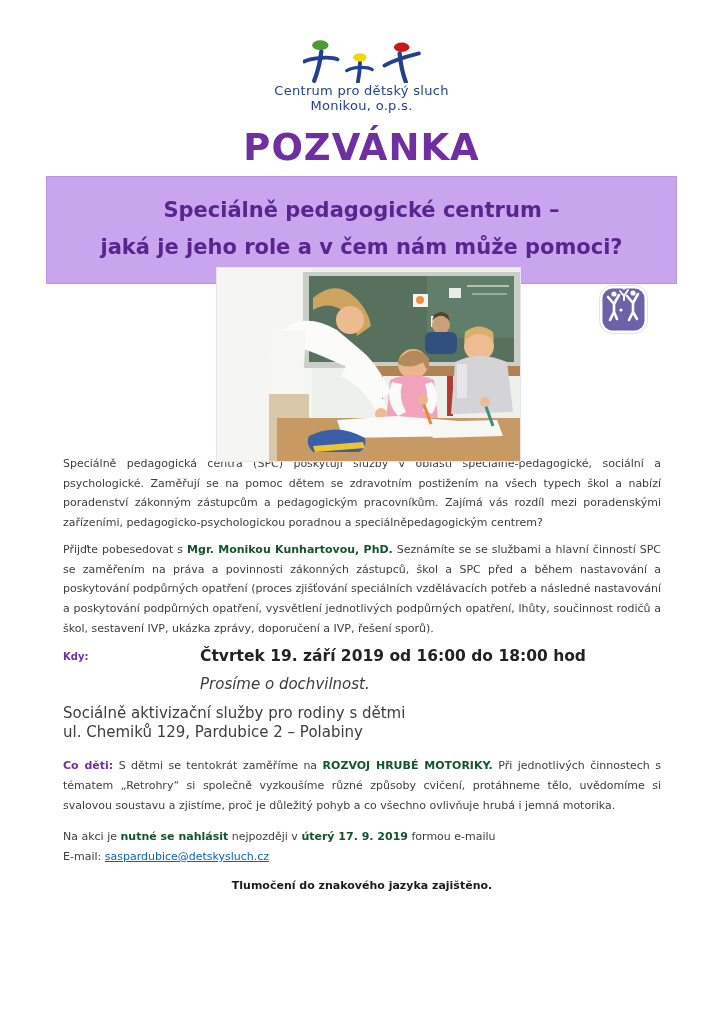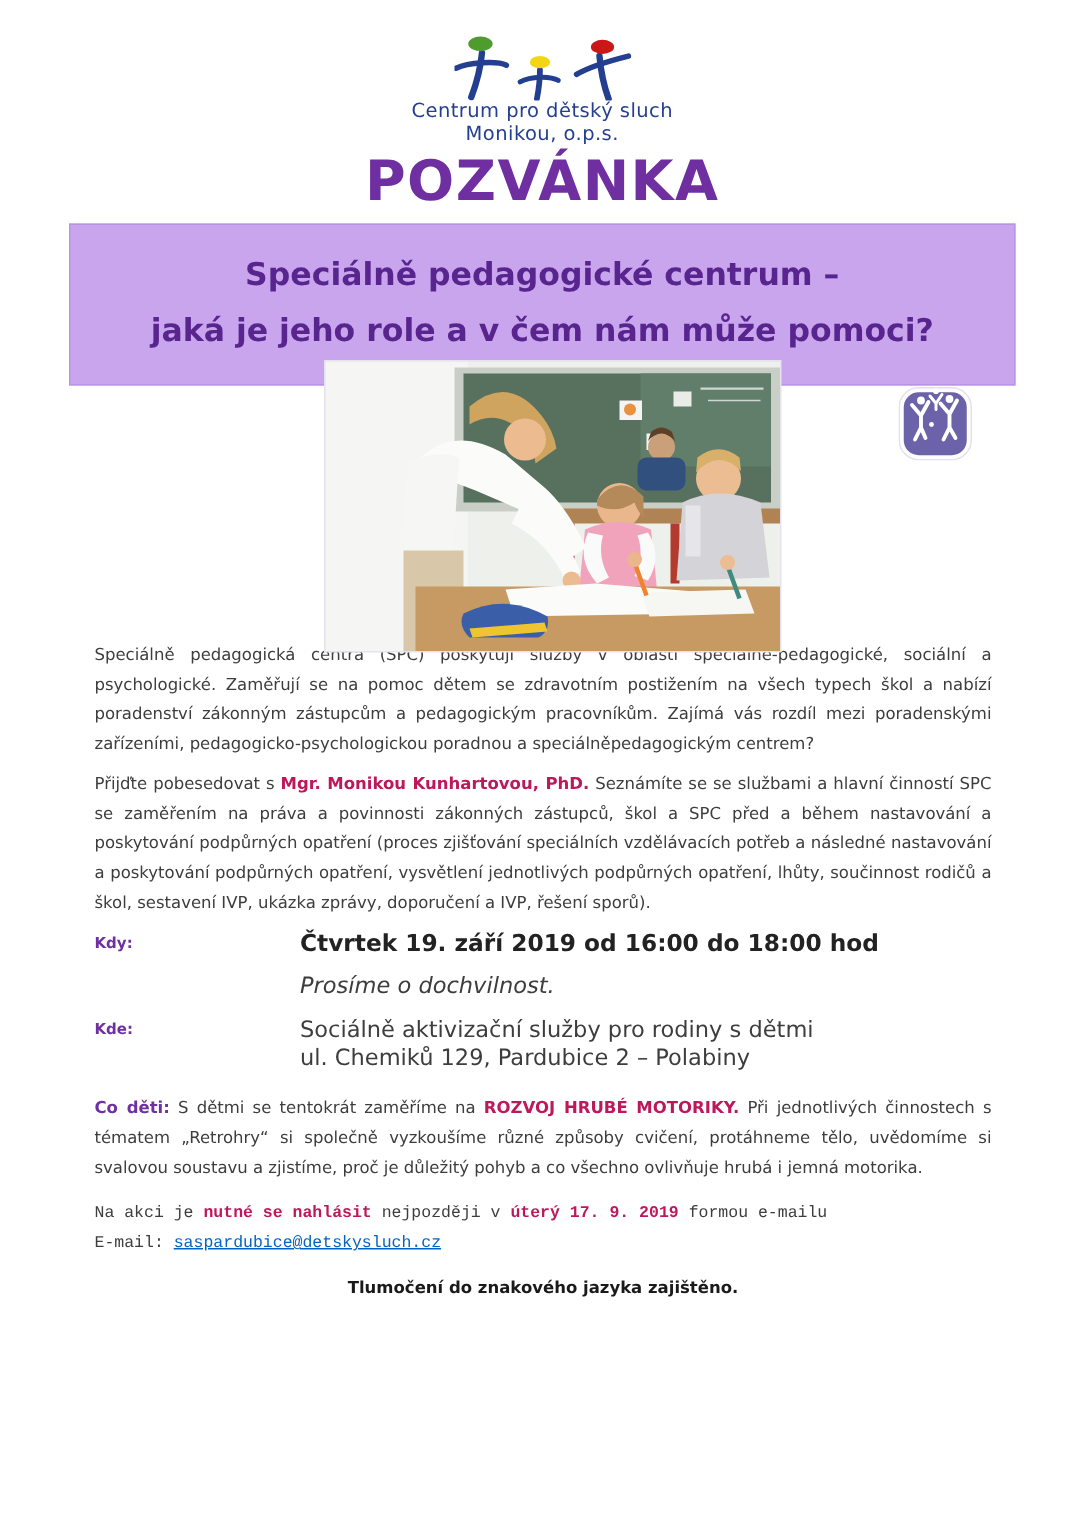--- a/index.html
+++ b/index.html
@@ -11,55 +11,55 @@
     --label-purple:#7030a0;
     --link-blue:#0563c1;
     --logo-blue:#243f8f;
   }
   *{box-sizing:border-box;}
   html,body{margin:0;padding:0;background:#ffffff;}
   body{font-family:"DejaVu Sans","Liberation Sans",sans-serif;color:var(--body-text);}
   .page{width:723px;height:1024px;margin:0 auto;background:#fff;position:relative;overflow:hidden;}
 
   
-  .header{text-align:center;padding-top:24px;}
+  .header{text-align:center;padding-top:40px;}
   .logo-svg{display:block;margin:0 auto;width:118px;height:43px;}
   .org-line{color:var(--logo-blue);font-size:13px;line-height:15px;letter-spacing:.3px;}
-  .title{color:var(--accent);font-size:37px;font-weight:800;letter-spacing:1px;line-height:38px;margin:5px 0 0;}
+  .title{color:var(--accent);font-size:37px;font-weight:800;letter-spacing:1px;line-height:38px;margin:16px 0 0;}
   .subtitle{color:var(--accent);font-size:28px;font-weight:400;letter-spacing:1px;line-height:30px;margin:1px 0 0;}
 
   
   .banner{margin:9px 46px 0;background:var(--banner-bg);border:1px solid var(--banner-border);
           text-align:center;padding:15px 13px 17px;}
   .banner-line{color:var(--banner-text);font-weight:700;font-size:21px;line-height:37px;}
 
   
   .photo-row{position:relative;height:178px;margin-top:-16px;}
   .photo{position:absolute;left:217px;top:0;width:303px;height:193px;box-shadow:0 0 0 1px #e7e2ef;}
   .photo svg{display:block;width:100%;height:100%;}
   .badge{position:absolute;left:599px;top:17px;width:49px;height:49px;}
   .badge svg{display:block;width:100%;height:100%;}
 
   
   main{margin:0 62px 0 63px;}
   p{margin:0;font-size:11px;line-height:19.7px;}
   .just{text-align:justify;}
   .p-intro{margin-top:8px;}
   .p-invite{margin-top:7px;}
-  b{color:#be185d;}
+  b{color:#14532d;}
   .details{margin-top:9px;}
   .detail-row{display:flex;}
   .dlabel{flex:0 0 137px;color:var(--label-purple);font-weight:700;font-size:10px;line-height:19.7px;}
   .dvalue{flex:1;font-size:15px;line-height:19.7px;}
   .dvalue .bold-line{font-weight:700;color:#222;font-size:15.5px;}
   .note-row{margin:8px 0 9px;}
   .italic{font-style:italic;}
   .p-codeti{margin-top:13px;}
   .codeti-label{color:var(--label-purple);font-weight:700;}
-  .p-signup{margin-top:12px;font-family:Liberation Mono, monospace;}
+  .p-signup{margin-top:12px;}
   .email-link{color:var(--link-blue);text-decoration:underline;cursor:pointer;}
   .p-footer{margin-top:9px;text-align:center;font-weight:700;color:#1a1a1a;}
 </style>
 </head>
 <body>
 
 <div class="page">
 
   <header class="header">
     <svg class="logo-svg" viewBox="0 0 116 42" aria-hidden="true">
@@ -157,21 +157,20 @@
     <div class="details">
       <div class="detail-row">
         <span class="dlabel">Kdy:</span>
         <span class="dvalue"><span class="bold-line">Čtvrtek 19. září 2019 od 16:00 do 18:00 hod</span></span>
       </div>
       <div class="detail-row note-row">
         <span class="dlabel"></span>
         <span class="dvalue italic">Prosíme o dochvilnost.</span>
       </div>
       <div class="detail-row">
-        <span class="dlabel">Kde:</span>
         <span class="dvalue">
           <div>Sociálně aktivizační služby pro rodiny s dětmi</div>
           <div>ul. Chemiků 129, Pardubice 2 – Polabiny</div>
         </span>
       </div>
     </div>
 
     <p class="just p-codeti"><span class="codeti-label">Co děti:</span><span> S dětmi se tentokrát zaměříme na </span><b>ROZVOJ HRUBÉ MOTORIKY.</b><span> Při jednotlivých činnostech s tématem „Retrohry“ si společně vyzkoušíme různé způsoby cvičení, protáhneme tělo, uvědomíme si svalovou soustavu a zjistíme, proč je důležitý pohyb a co všechno ovlivňuje hrubá i jemná motorika.</span></p>
 
     <p class="just p-signup"><span>Na akci je </span><b>nutné se nahlásit</b><span> nejpozději v </span><b>úterý 17. 9. 2019</b><span> formou e-mailu</span><br><span>E-mail: </span><a class="email-link">saspardubice@detskysluch.cz</a></p>

